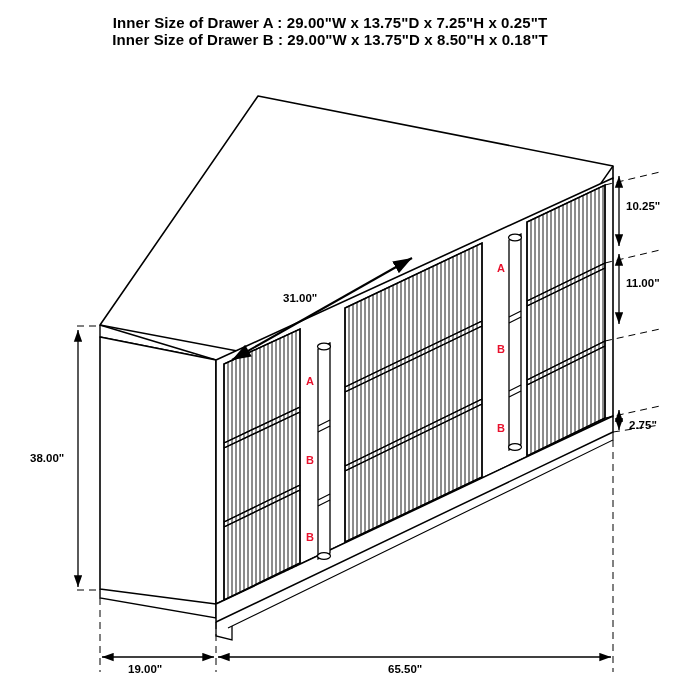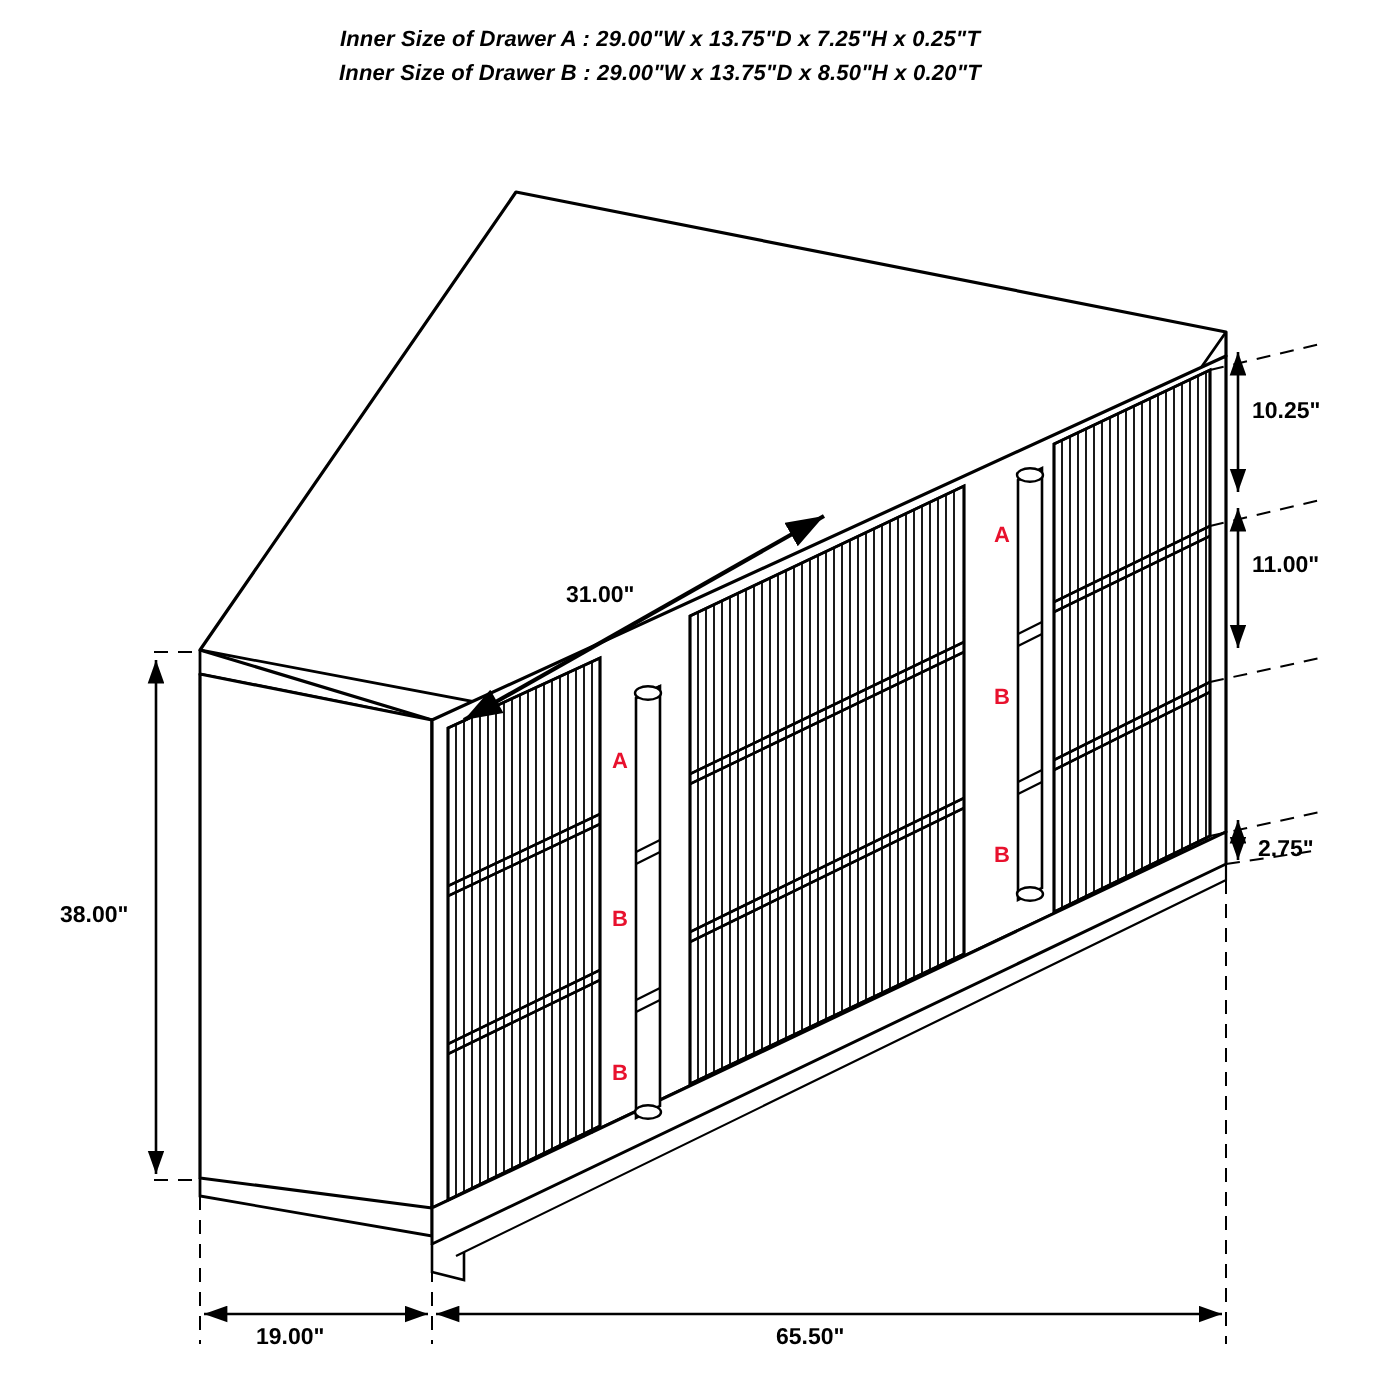--- a/index.html
+++ b/index.html
@@ -13,25 +13,24 @@
     height: 700px;
     background: #ffffff;
     font-family: "Liberation Sans", sans-serif;
     overflow: hidden;
   }
   .hdr {
     position: absolute;
     left: 0;
     width: 660px;
     text-align: center;
-    font-size: 11px;
+    font-size: 15px;
     font-weight: bold;
     color: #000000;
     letter-spacing: 0.1px;
-    font-style: italic;
   }
   #hdr1 { top: 14px; }
   #hdr2 { top: 31px; }
 
   .dim {
     position: absolute;
     font-size: 11.5px;
     font-weight: bold;
     color: #000000;
     white-space: nowrap;
@@ -44,21 +43,21 @@
     white-space: nowrap;
   }
   svg { position: absolute; left: 0; top: 0; }
 </style>
 </head>
 <body>
 
 <div id="page">
 
   <div class="hdr" id="hdr1">Inner Size of Drawer A : 29.00"W x 13.75"D x 7.25"H x 0.25"T</div>
-  <div class="hdr" id="hdr2">Inner Size of Drawer B : 29.00"W x 13.75"D x 8.50"H x 0.20"T</div>
+  <div class="hdr" id="hdr2">Inner Size of Drawer B : 29.00"W x 13.75"D x 8.50"H x 0.18"T</div>
 
   <svg width="700" height="700" viewBox="0 0 700 700">
 
     <g>
       <path d="M 100,325 L 258,96 L 613,166 L 613,178 L 455,404 L 216,360 Z" fill="#ffffff" stroke="#000000" stroke-width="1.6" stroke-linejoin="round"></path>
       <path d="M 100,325 L 455,392 L 613,166" fill="none" stroke="#000000" stroke-width="1.4"></path>
       <path d="M 455,392 L 455,404" fill="none" stroke="#000000" stroke-width="1.4"></path>
       <path d="M 100,325 L 100,337 L 216,360" fill="none" stroke="#000000" stroke-width="1.4"></path>
     </g>
 

